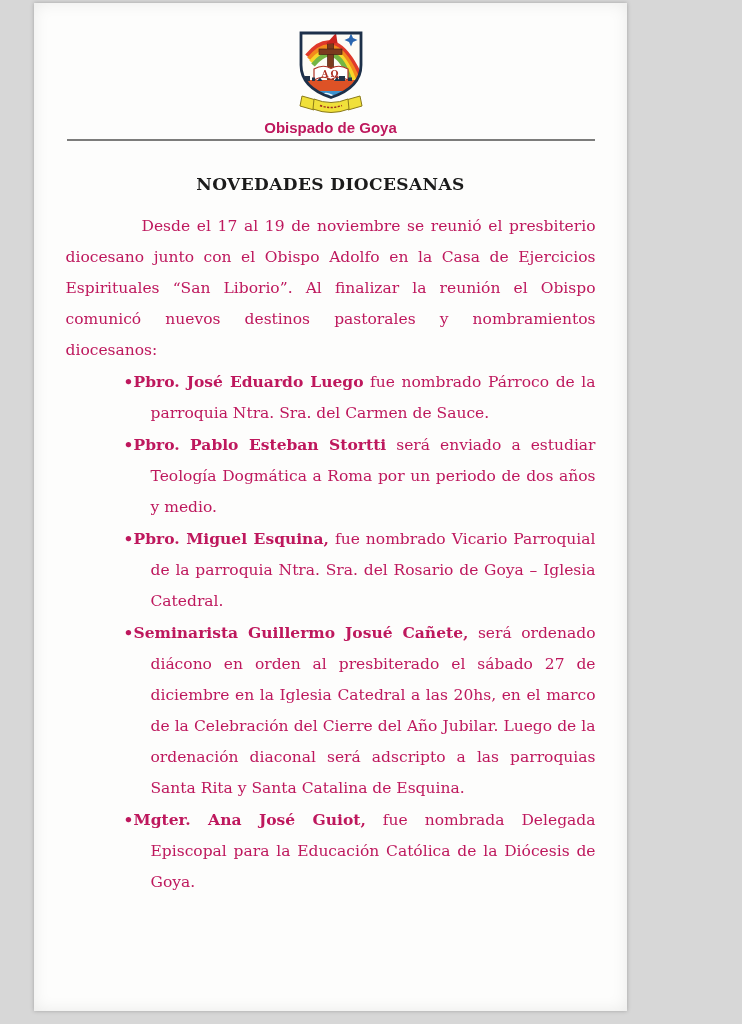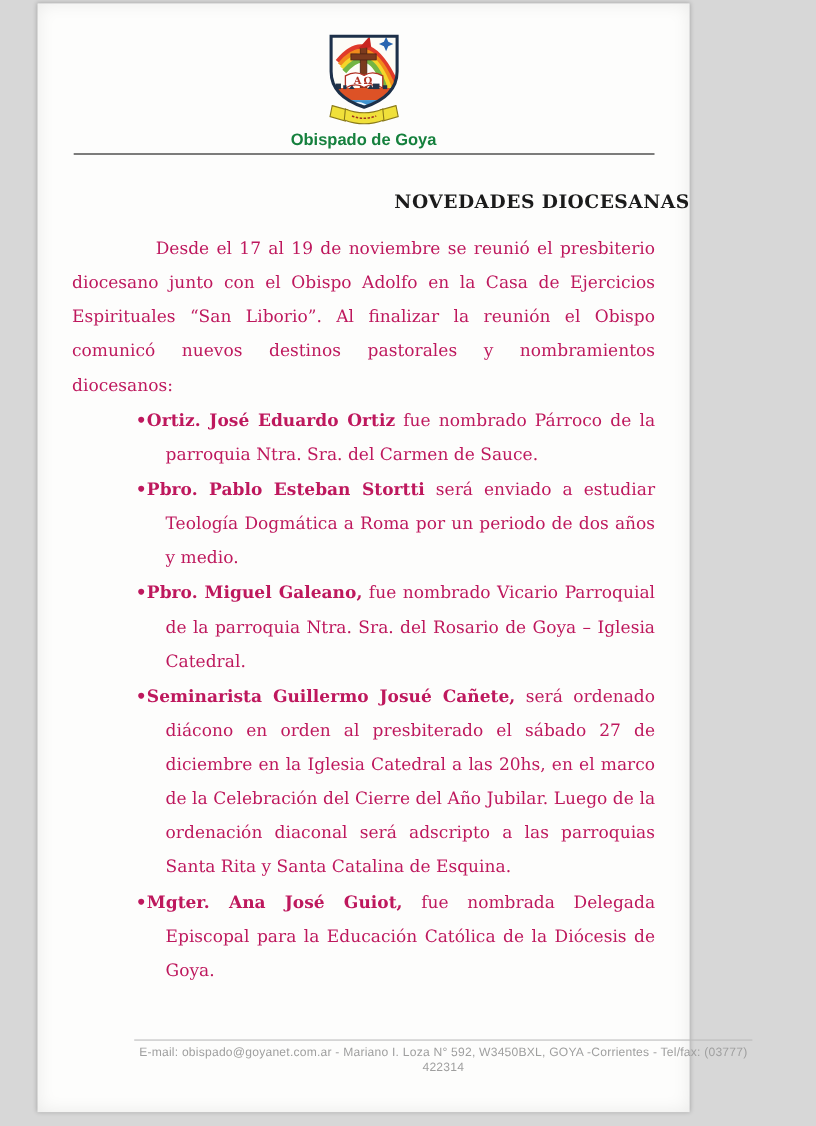--- a/index.html
+++ b/index.html
@@ -11,28 +11,28 @@
   .page {
     position:absolute; left:7px; top:3px; width:593px; height:1008px;
     background:#fdfdfc;
     box-shadow: inset 0 0 16px rgba(0,0,0,0.08), 0 0 4px rgba(0,0,0,0.25);
     margin-left: 27px;
   }
   .crest-wrap { padding-top:27px; text-align:center; }
   .org-name {
     margin-top:-2px; text-align:center;
     font-family:"Liberation Sans", sans-serif; font-weight:bold;
-    font-size:15px; line-height:16px; color:#15803d;
+    font-size:15px; line-height:16px; color:#be185d;
   }
   .header-rule {
     width:528px; margin:3px auto 0; height:0;
     border-top:2px solid rgba(80,80,80,0.75);
   }
   .doc-title {
-    margin-top:32px; text-align:right; font-weight:bold;
+    margin-top:32px; text-align:center; font-weight:bold;
     font-size:17px; line-height:22px; letter-spacing:0.4px; color:#1b1b1b;
   }
   .content {
     width:530px; margin:16px auto 0; text-align:justify;
     font-size:15.5px; line-height:31px; color:#be185d;
   }
   .intro { margin:0; text-indent:76px; }
   ul.appointments { list-style:none; margin:0; padding:0; }
   ul.appointments li {
     position:relative; padding-left:85px; text-indent:-17px; margin:0;
@@ -120,24 +120,23 @@
 
   <div class="org-name">Obispado de Goya</div>
   <div class="header-rule"></div>
 
   <h1 class="doc-title">NOVEDADES DIOCESANAS</h1>
 
   <div class="content">
     <p class="intro">Desde el 17 al 19 de noviembre se reunió el presbiterio diocesano junto con el Obispo Adolfo en la Casa de Ejercicios Espirituales “San Liborio”. Al finalizar la reunión el Obispo comunicó nuevos destinos pastorales y nombramientos diocesanos:</p>
 
     <ul class="appointments">
-      <li><strong class="appointee">Ortiz. José Eduardo Ortiz</strong><span> fue nombrado Párroco de la parroquia Ntra. Sra. del Carmen de Sauce.</span></li>
+      <li><strong class="appointee">Pbro. José Eduardo Luego</strong><span> fue nombrado Párroco de la parroquia Ntra. Sra. del Carmen de Sauce.</span></li>
       <li><strong class="appointee">Pbro. Pablo Esteban Stortti</strong><span> será enviado a estudiar Teología Dogmática a Roma por un periodo de dos años y medio.</span></li>
-      <li><strong class="appointee">Pbro. Miguel Galeano,</strong><span> fue nombrado Vicario Parroquial de la parroquia Ntra. Sra. del Rosario de Goya – Iglesia Catedral.</span></li>
+      <li><strong class="appointee">Pbro. Miguel Esquina,</strong><span> fue nombrado Vicario Parroquial de la parroquia Ntra. Sra. del Rosario de Goya – Iglesia Catedral.</span></li>
       <li><strong class="appointee">Seminarista Guillermo Josué Cañete,</strong><span> será ordenado diácono en orden al presbiterado el sábado 27 de diciembre en la Iglesia Catedral a las 20hs, en el marco de la Celebración del Cierre del Año Jubilar. Luego de la ordenación diaconal será adscripto a las parroquias Santa Rita y Santa Catalina de Esquina.</span></li>
       <li><strong class="appointee">Mgter. Ana José Guiot,</strong><span> fue nombrada Delegada Episcopal para la Educación Católica de la Diócesis de Goya.</span></li>
     </ul>
 
   </div>
 
-  <div class="footer">E-mail: obispado@goyanet.com.ar - Mariano I. Loza N° 592, W3450BXL, GOYA -Corrientes - Tel/fax: (03777) 422314</div>
 
 </div>
 
 </body></html>

